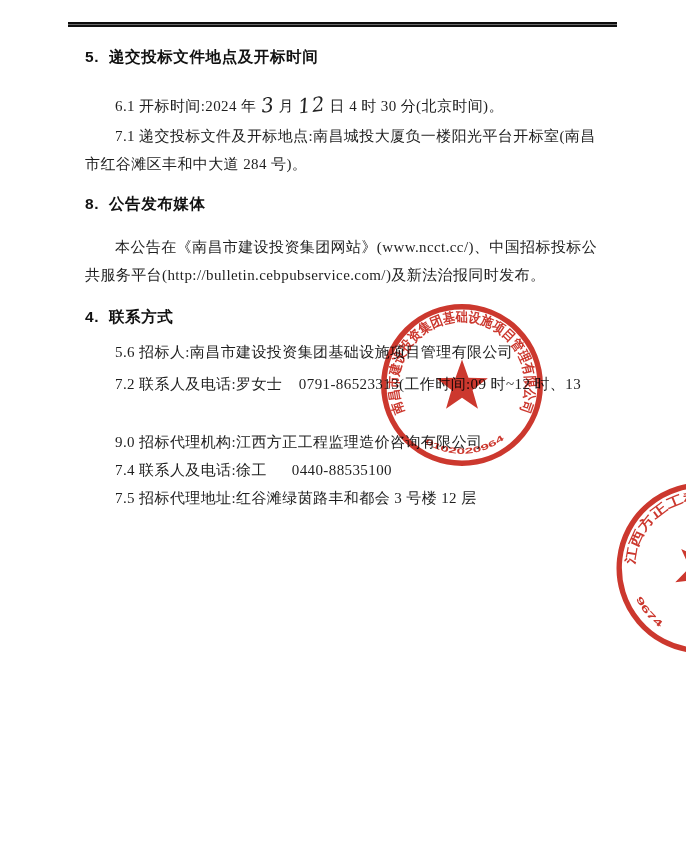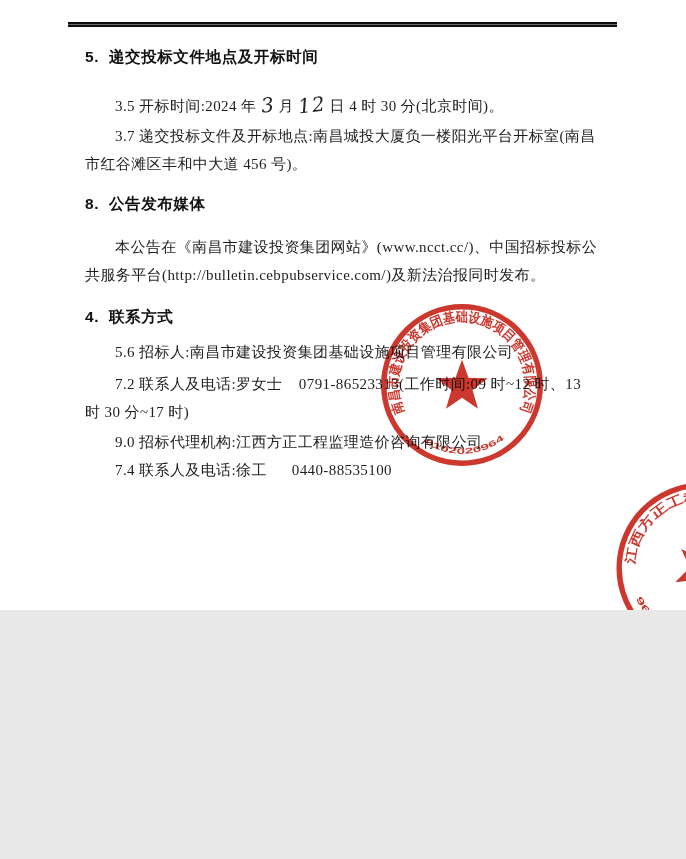--- a/index.html
+++ b/index.html
@@ -1,20 +1,20 @@
 <!DOCTYPE html>
 <html><head>
 <meta charset="utf-8">
 <style>
   * { margin: 0; padding: 0; box-sizing: border-box; }
   html, body { background: #e8e8e8; }
   .page {
     position: relative;
     width: 686px;
-    height: 610px;
+    height: 859px;
     background: #ffffff;
     overflow: hidden;
     font-family: "Liberation Serif", serif;
     color: #1e1e1e;
     padding-left: 16px;
   }
   .top-rule {
     position: absolute;
     left: 68px;
     top: 22px;
@@ -67,35 +67,35 @@
 </style>
 </head>
 <body>
 
 <div class="page">
 
   <div class="top-rule"></div>
 
   <div class="line heading" style="top:45px">5.  递交投标文件地点及开标时间</div>
 
-  <div class="line indent" style="top:92px"><span>3.5 开标时间:2024 年 </span><span class="handwritten">3</span><span> 月 </span><span class="handwritten">12</span><span> 日 4 时 30 分(北京时间)。</span></div>
+  <div class="line indent" style="top:92px"><span>6.1 开标时间:2024 年 </span><span class="handwritten">3</span><span> 月 </span><span class="handwritten">12</span><span> 日 4 时 30 分(北京时间)。</span></div>
 
-  <div class="line indent" style="top:124px">3.7 递交投标文件及开标地点:南昌城投大厦负一楼阳光平台开标室(南昌</div>
-  <div class="line" style="top:152px">市红谷滩区丰和中大道 456 号)。</div>
+  <div class="line indent" style="top:124px">7.1 递交投标文件及开标地点:南昌城投大厦负一楼阳光平台开标室(南昌</div>
+  <div class="line" style="top:152px">市红谷滩区丰和中大道 284 号)。</div>
 
   <div class="line heading" style="top:192px">8.  公告发布媒体</div>
   <div class="line" style="top:263px">共服务平台(http://bulletin.cebpubservice.com/)及新法治报同时发布。</div>
   <div class="line indent" style="top:235px">本公告在《南昌市建设投资集团网站》(www.ncct.cc/)、中国招标投标公</div>
 
   <div class="line heading" style="top:305px">4.  联系方式</div>
   <div class="line indent" style="top:340px">5.6 招标人:南昌市建设投资集团基础设施项目管理有限公司</div>
   <div class="line indent" style="top:372px">7.2 联系人及电话:罗女士    0791-86523313(工作时间:09 时~12 时、13</div>
-  <div class="line" style="top:400px">时 30 分~17 时)</div>
   <div class="line indent" style="top:430px">9.0 招标代理机构:江西方正工程监理造价咨询有限公司</div>
   <div class="line indent" style="top:458px">7.4 联系人及电话:徐工      0440-88535100</div>
+  <div class="line indent" style="top:486px">7.5 招标代理地址:红谷滩绿茵路丰和都会 3 号楼 12 层</div>
 
   <svg class="seal seal-main" viewBox="0 0 200 200" aria-hidden="true">
     <defs>
       <path id="ringPath1" d="M 32,131.7 A 75,75 0 1 1 168,131.7" fill="none"></path>
       <path id="numPath1" d="M 38,152 A 81,81 0 0 0 162,152" fill="none"></path>
     </defs>
     <circle cx="100" cy="100" r="92" fill="none" stroke="#c8281e" stroke-width="6.5"></circle>
     <polygon fill="#c8281e" points="100,70 107.6,91.5 130.4,92.1 112.4,106 118.8,127.9 100,115 81.2,127.9 87.6,106 69.6,92.1 92.4,91.5"></polygon>
     <text font-size="16" fill="#c8281e">
       <textPath href="#ringPath1" startOffset="0" textLength="300" lengthAdjust="spacingAndGlyphs">南昌市建设投资集团基础设施项目管理有限公司</textPath>

